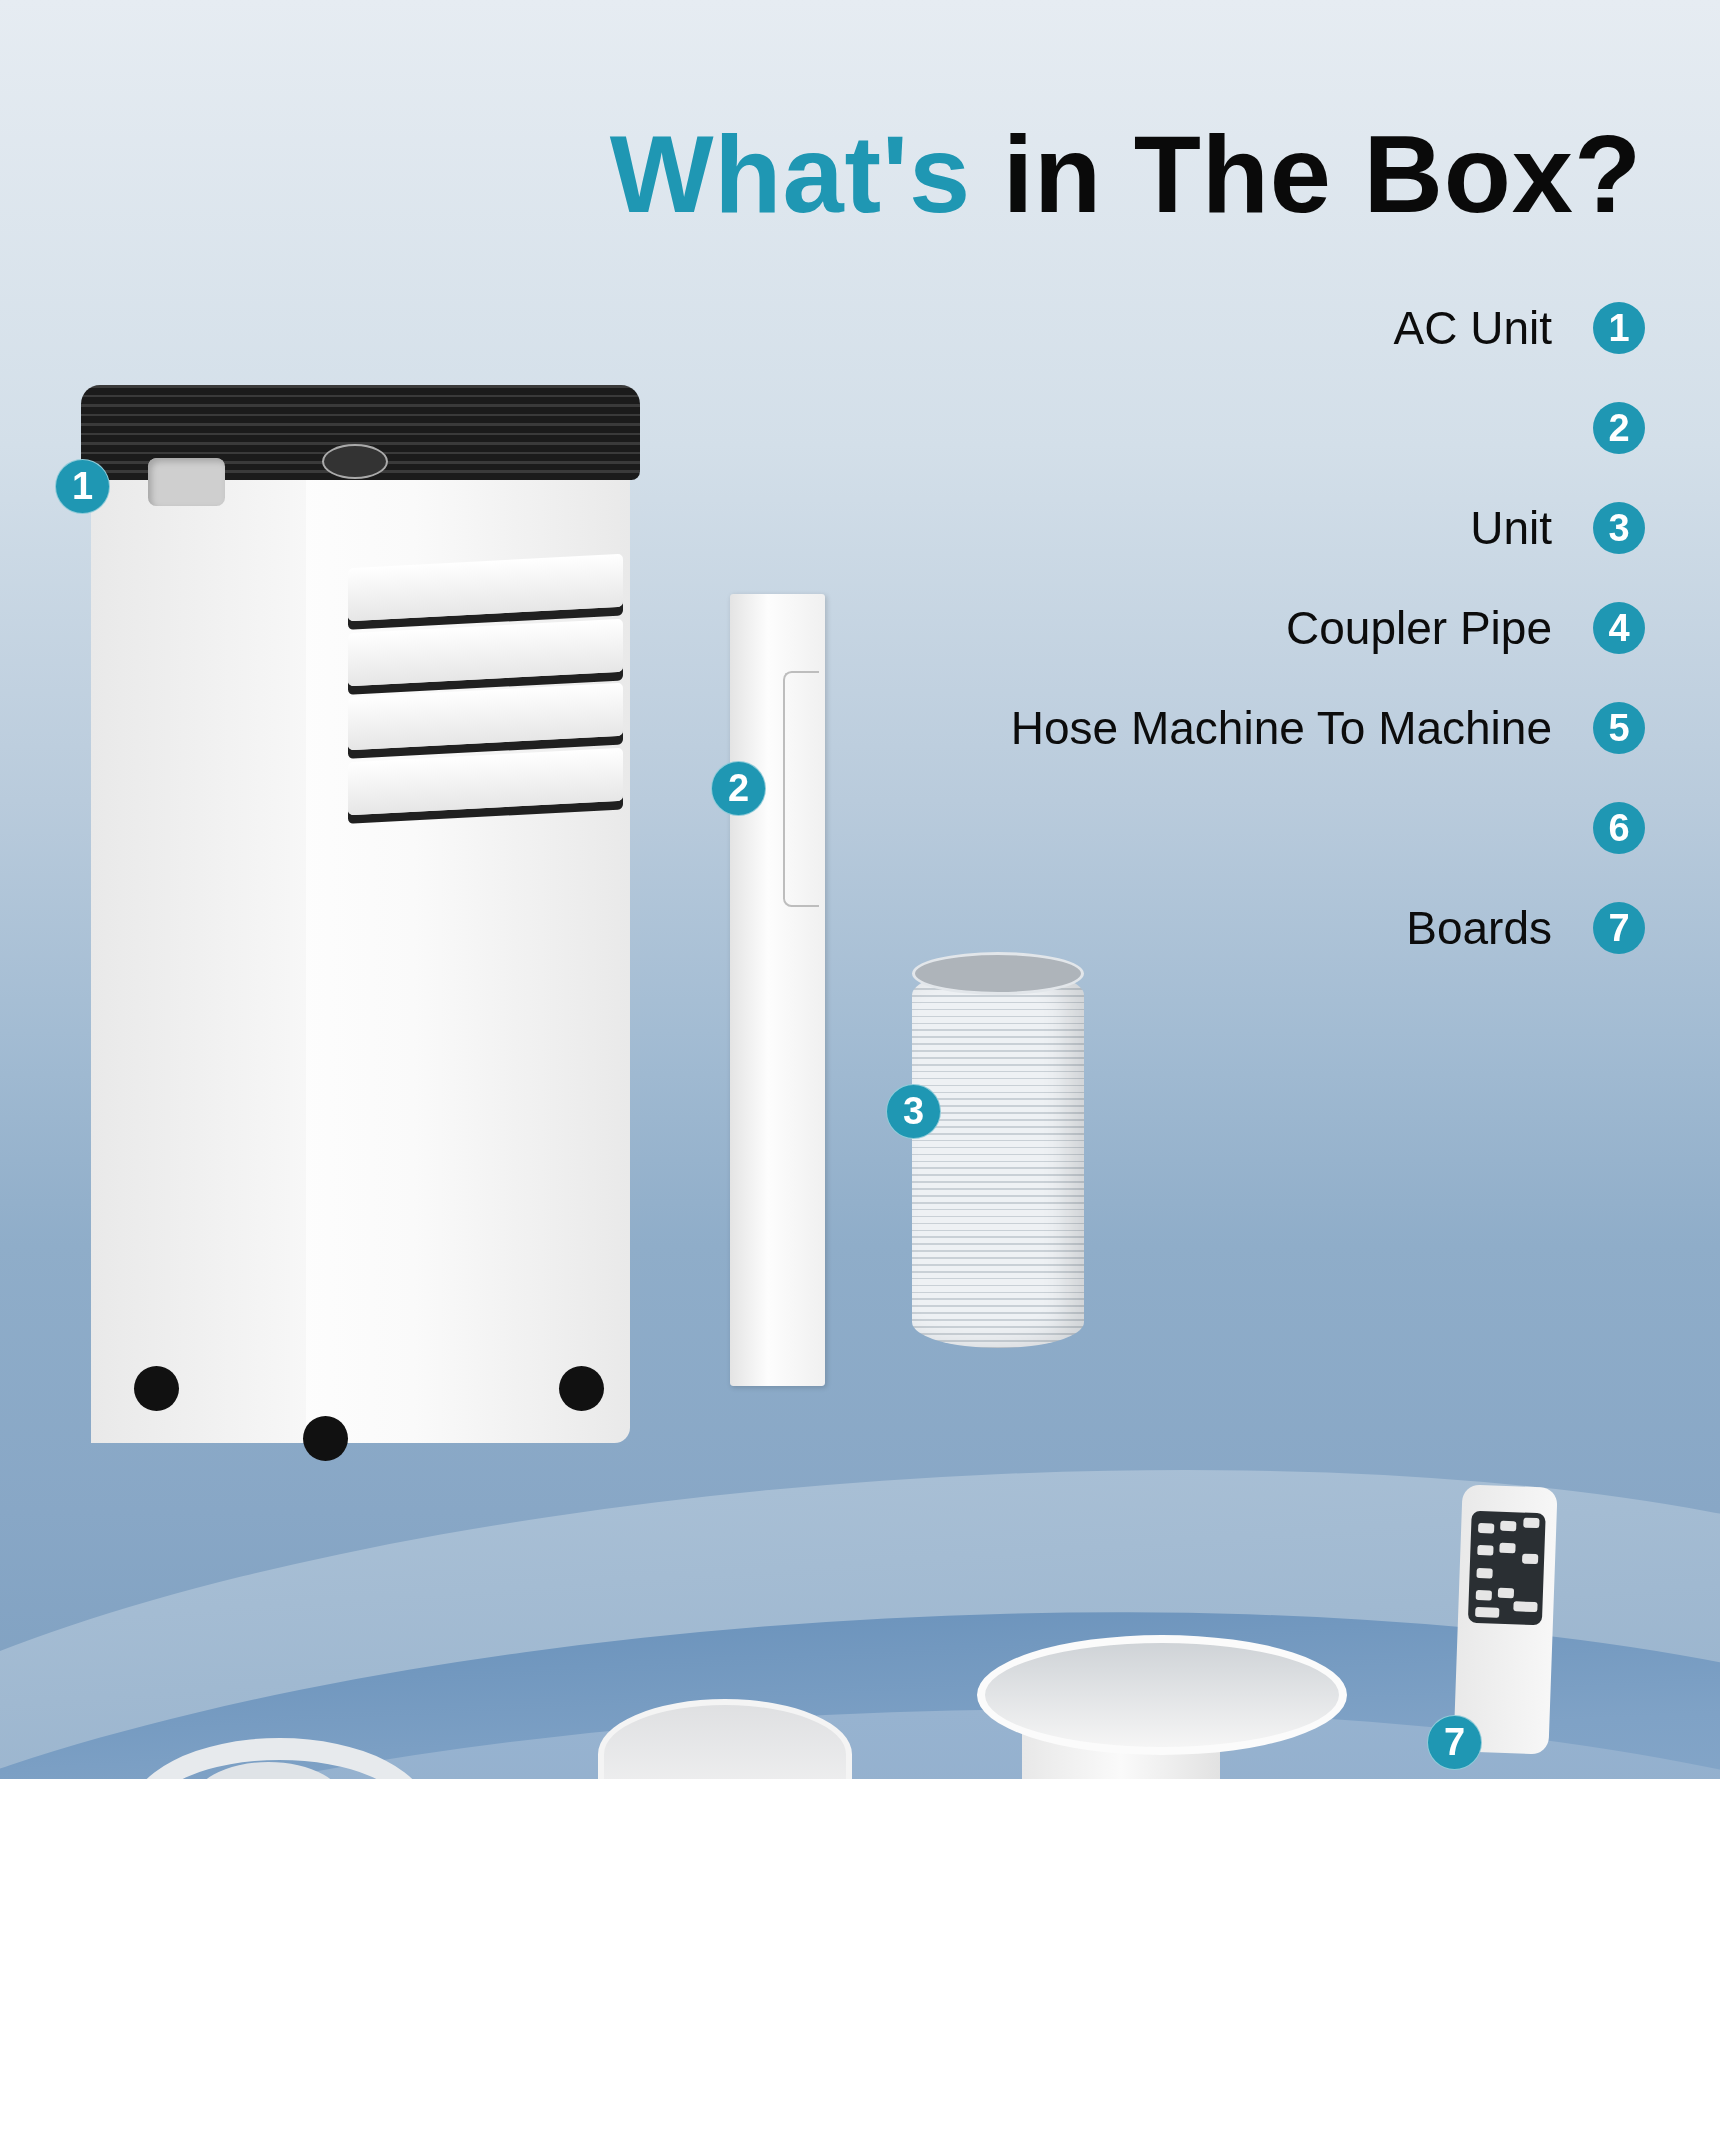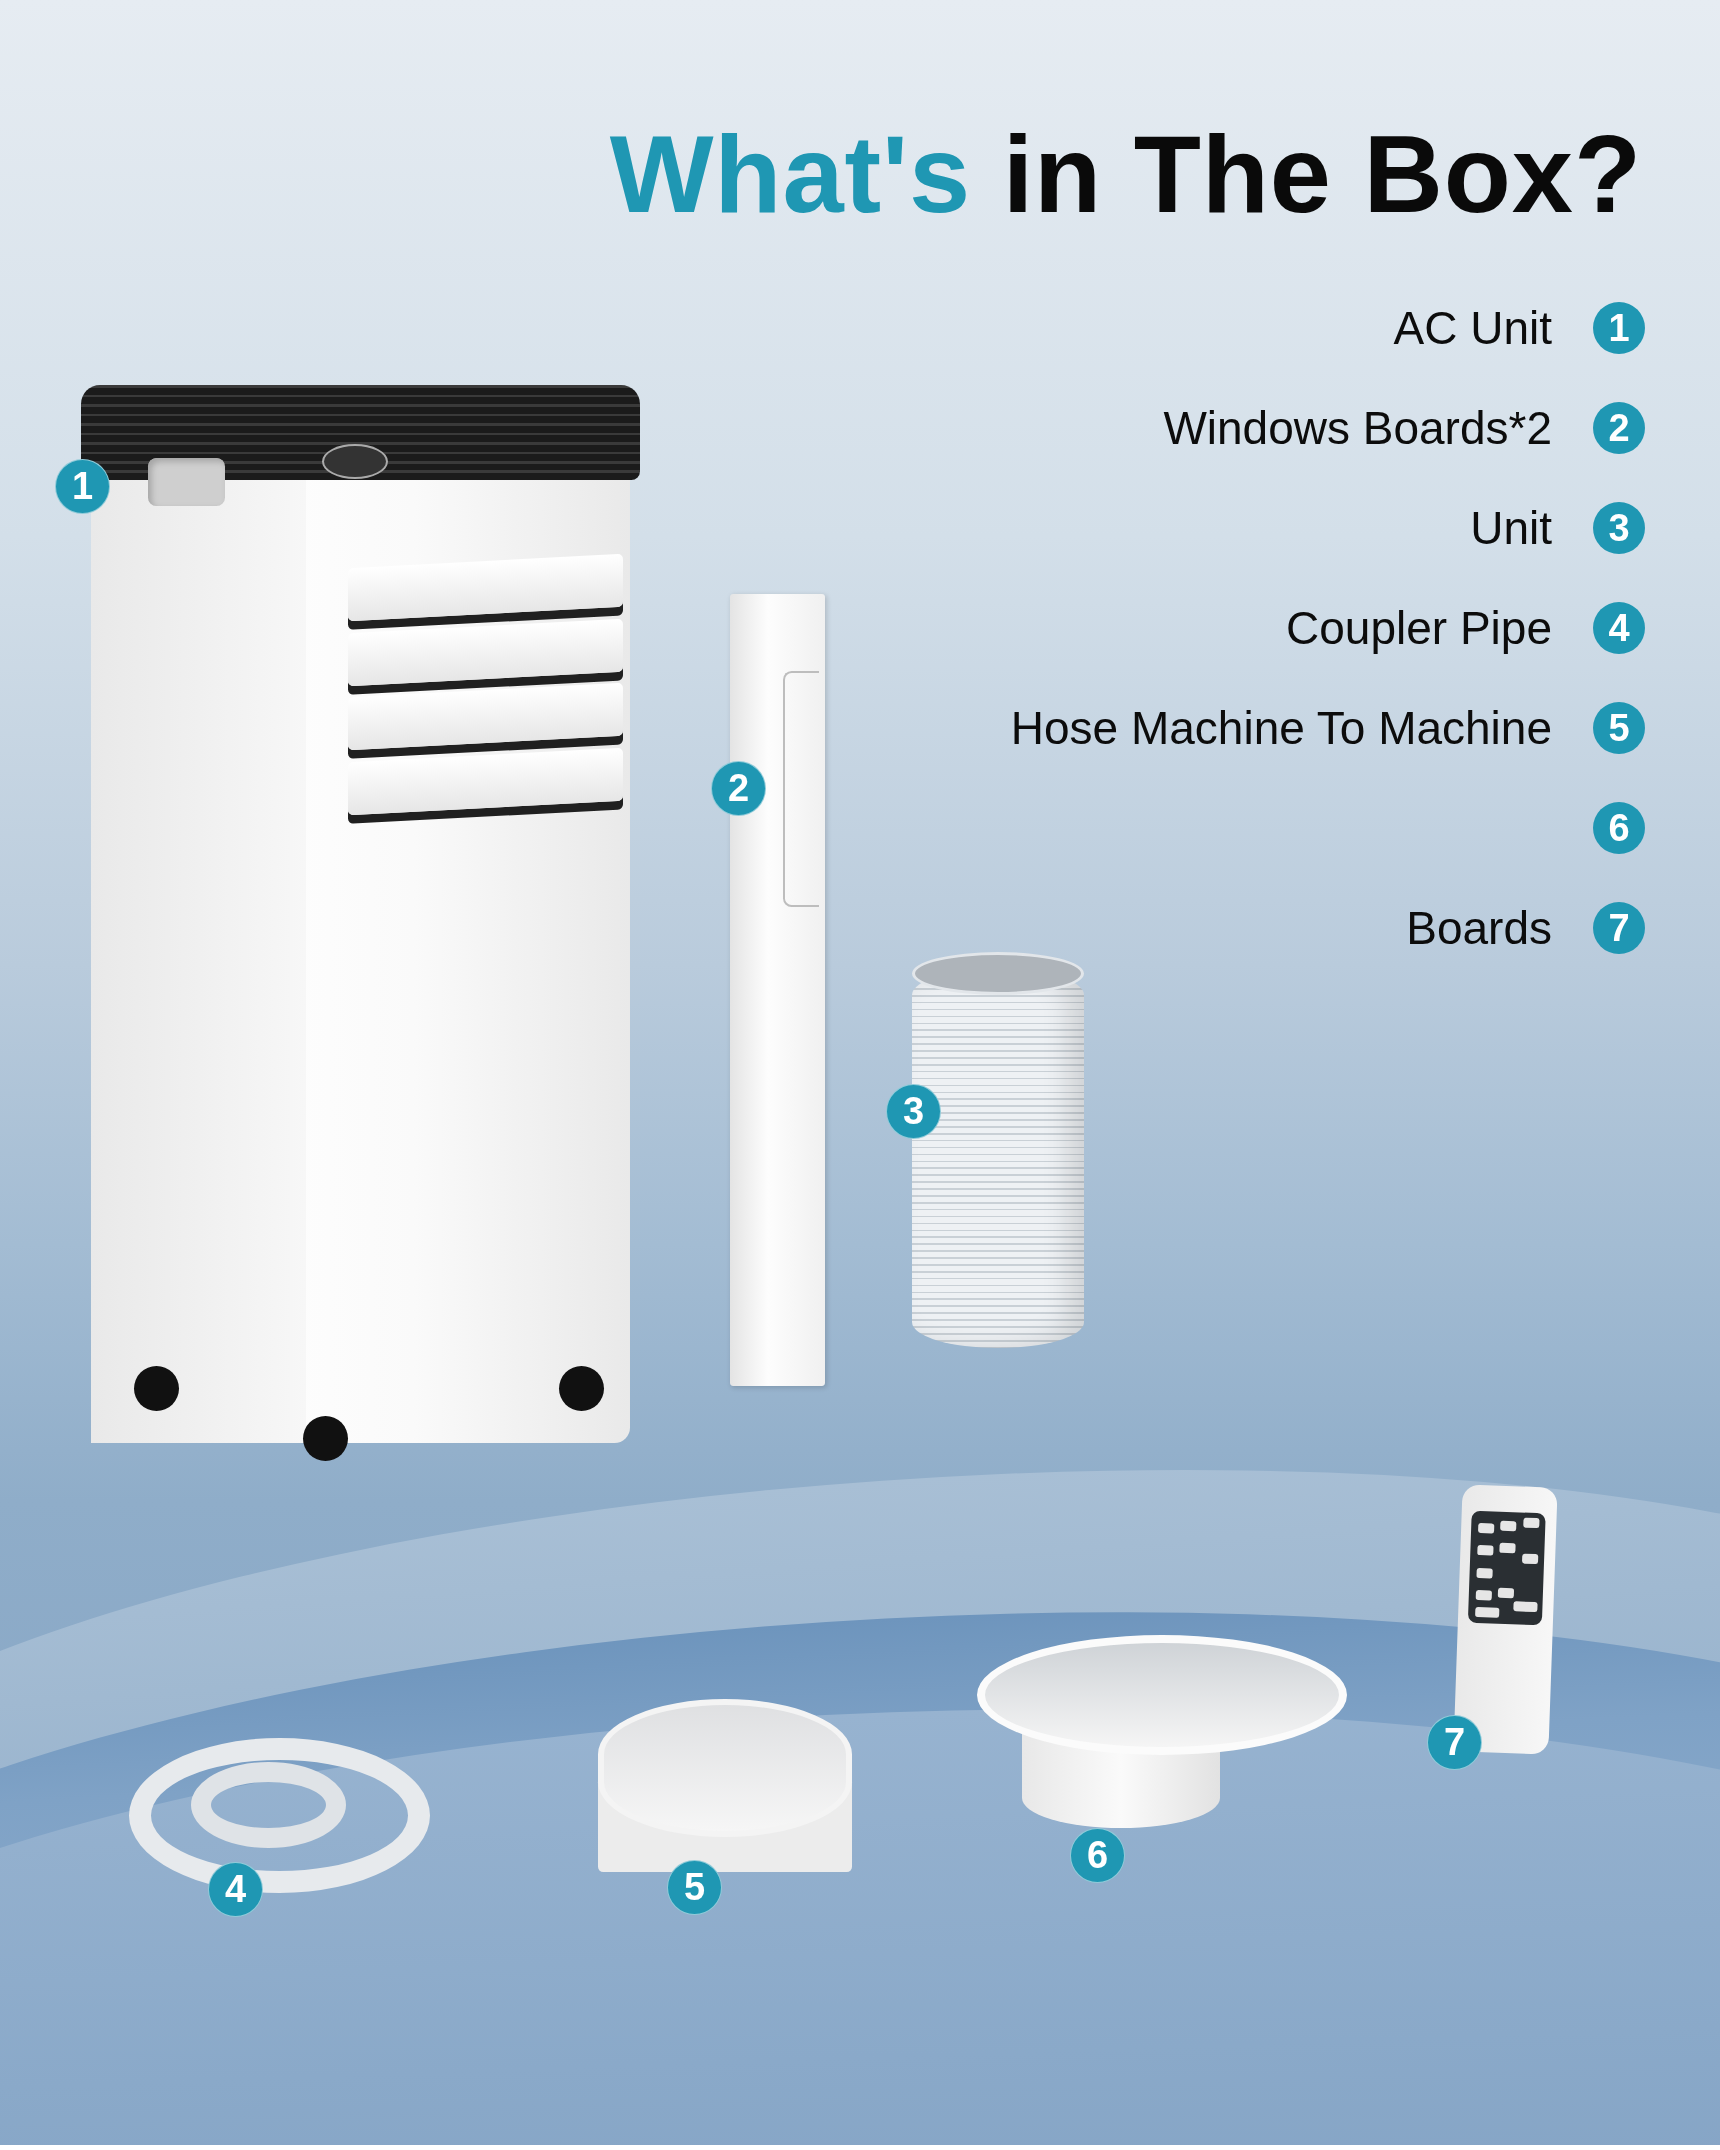--- a/index.html
+++ b/index.html
@@ -1,17 +1,17 @@
 <!DOCTYPE html>
 <html style="font-size:13.8px"><head>
 <meta charset="utf-8">
 <style>
   html,body{margin:0;padding:0;}
   body{width:1721px;height:2151px;overflow:hidden;font-family:"Liberation Sans",sans-serif;}
-  .canvas{position:relative;width:1721px;height:2145px;
+  .canvas{position:relative;width:1721px;height:1779px;
     background:linear-gradient(180deg,#e6ecf2 0%,#d3dfe9 25%,#b9cbdc 45%,#a3bcd3 58%,#8fadc9 70%,#88a7c6 85%,#7d9fc0 100%);overflow:hidden;}
   .swoosh1{position:absolute;left:-258px;top:1480px;width:2323px;height:602px;border-radius:50%;
     background:linear-gradient(180deg,#a8bfd5 0%,#9cb6cf 40%,#91aecb 100%);transform:rotate(-4deg);}
   .swoosh2{position:absolute;left:-344px;top:1618px;width:2495px;height:688px;border-radius:50%;
     background:linear-gradient(180deg,#6e95bd 0%,#7fa2c6 20%,#8eadcc 60%,#89a8c8 100%);transform:rotate(-3deg);}
   .swoosh3{position:absolute;left:-344px;top:1712px;width:2495px;height:688px;border-radius:50%;
     background:linear-gradient(180deg,#97b3d0 0%,#8aa9c9 50%,#7f9fc1 100%);transform:rotate(-2deg);}
   .title{position:absolute;right:79px;top:110px;font-size:110px;font-weight:700;letter-spacing:0.9px;white-space:nowrap;}
   .title .accent{color:#1f97b3;}
   .title .rest{color:#0a0a0a;}
@@ -65,21 +65,20 @@
     <span class="accent">What's</span>
     <span class="rest">in The Box?</span>
   </div>
 
   <div class="list">
     <div class="row">
       <span class="label">AC Unit</span>
       <span class="badge">1</span>
     </div>
     <div class="row">
-      <span class="label">Windows Boards*2</span>
       <span class="badge">2</span>
     </div>
     <div class="row">
       <span class="label">Unit</span>
       <span class="badge">3</span>
     </div>
     <div class="row">
       <span class="label">Coupler Pipe</span>
       <span class="badge">4</span>
     </div>

